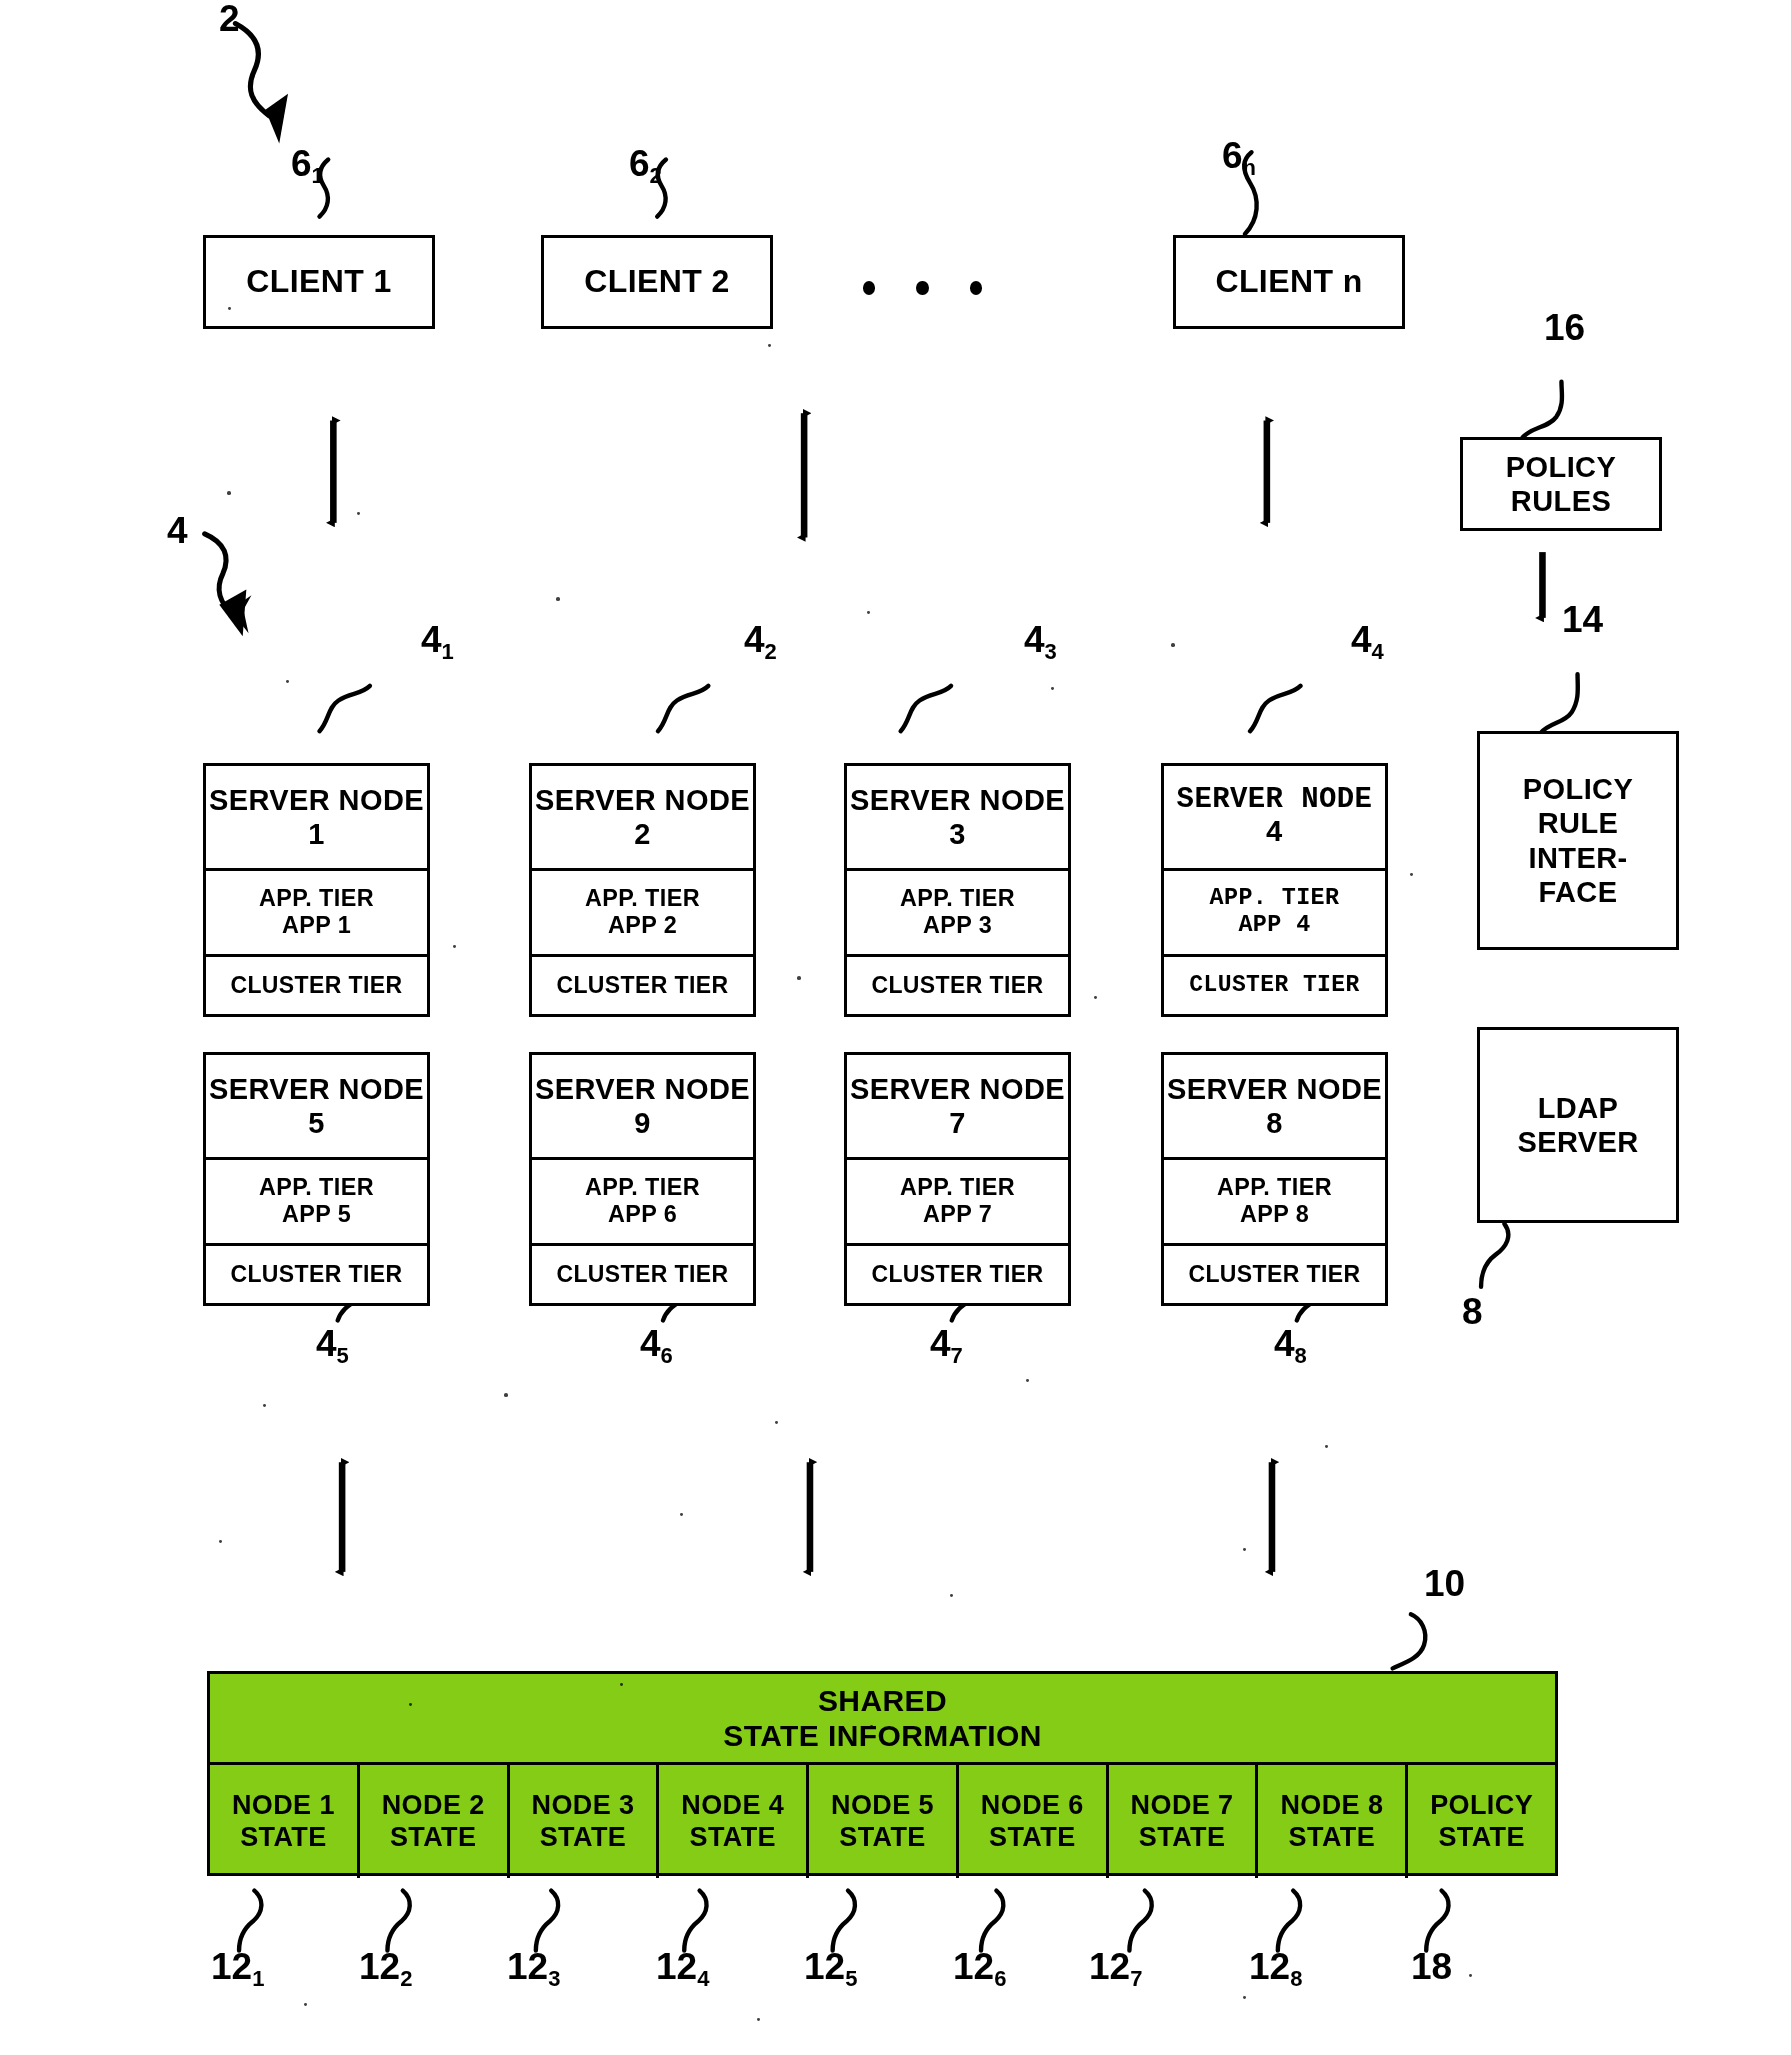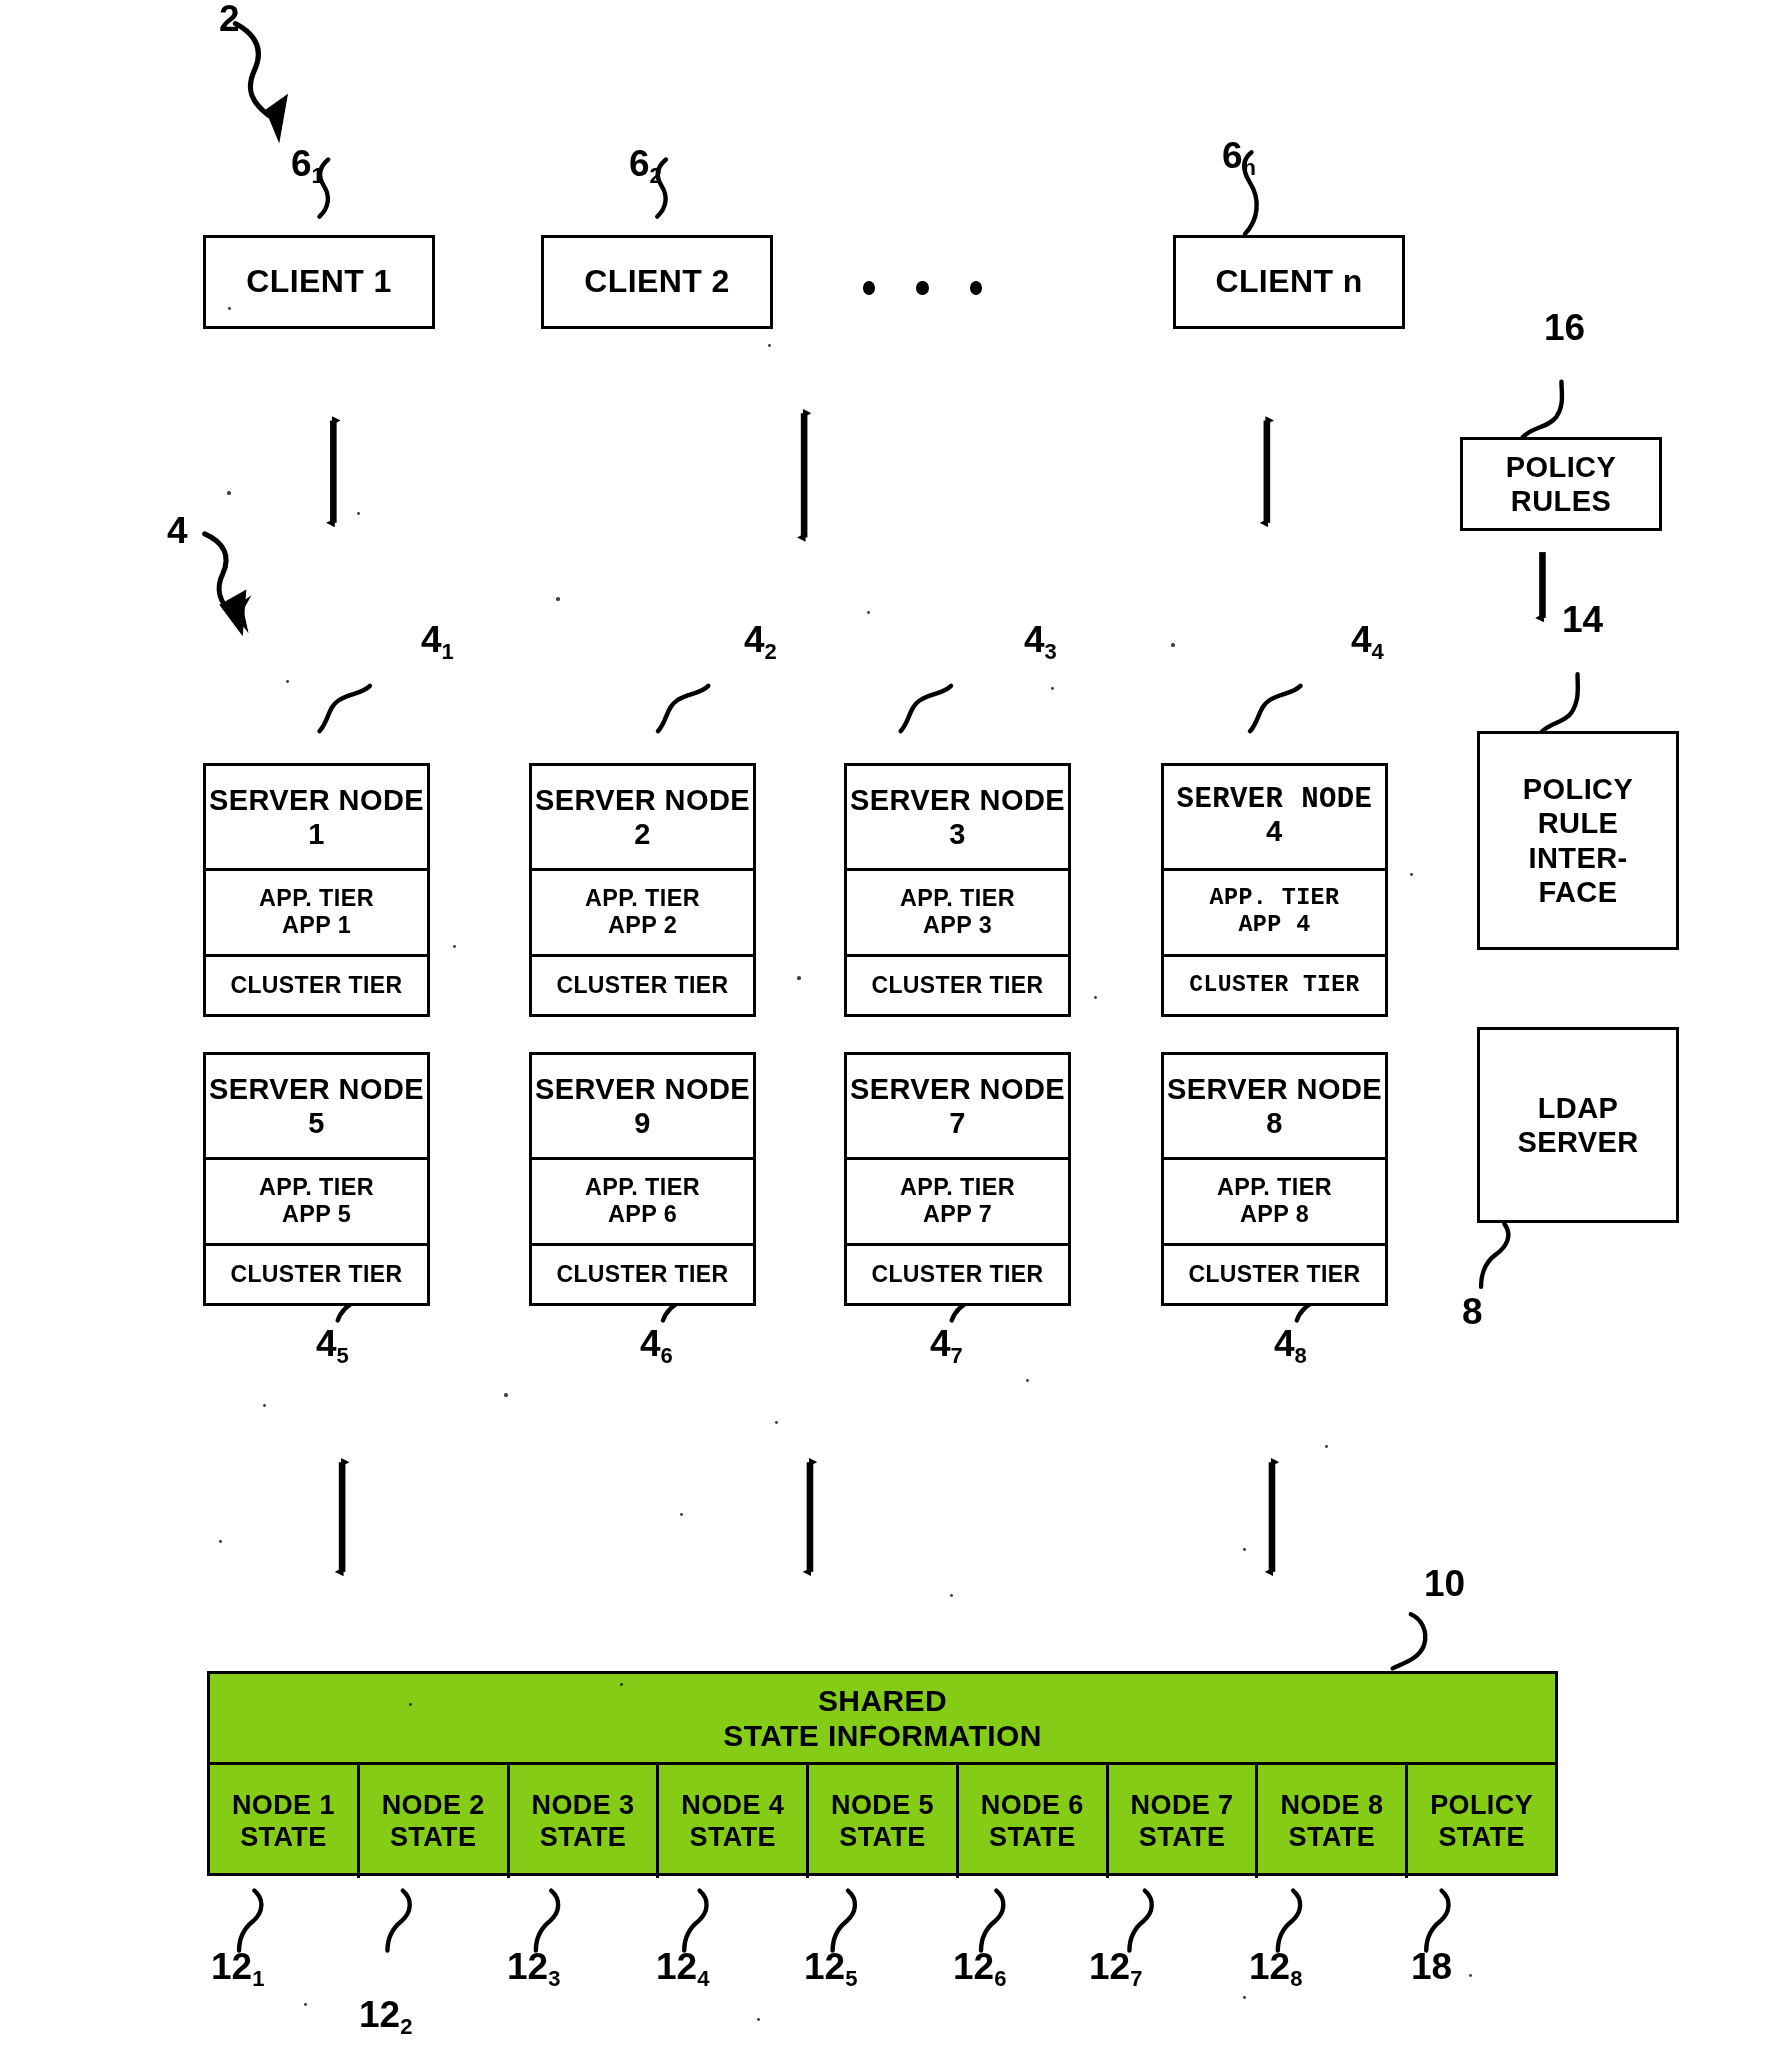--- a/index.html
+++ b/index.html
@@ -264,21 +264,21 @@
   </div>
   <div class="ref" style="left:1274px; top:1325px;">
     <span>4</span><sub>8</sub>
   </div>
 
   <div class="ref" style="left:1424px; top:1565px;">10</div>
 
   <div class="ref" style="left:211px; top:1948px;">
     <span>12</span><sub>1</sub>
   </div>
-  <div class="ref" style="left:359px; top:1948px;margin-top:48px;">
+  <div class="ref" style="left:359px; top:1948px;">
     <span>12</span><sub>2</sub>
   </div>
   <div class="ref" style="left:507px; top:1948px;">
     <span>12</span><sub>3</sub>
   </div>
   <div class="ref" style="left:656px; top:1948px;">
     <span>12</span><sub>4</sub>
   </div>
   <div class="ref" style="left:804px; top:1948px;">
     <span>12</span><sub>5</sub>

